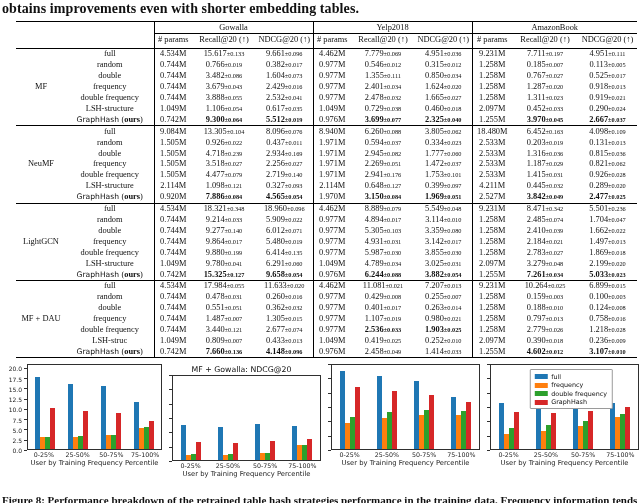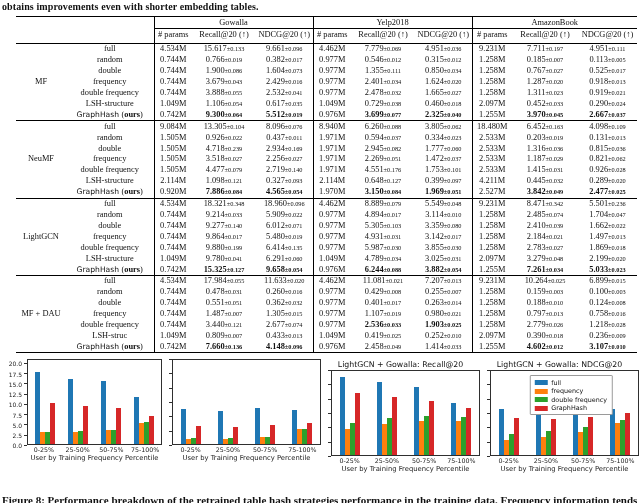--- a/index.html
+++ b/index.html
@@ -1,19 +1,19 @@
 <!DOCTYPE html>
 <html><head>
 <meta charset="utf-8">
 <style>
   * { margin:0; padding:0; box-sizing:border-box; }
   html,body { width:640px; height:503px; overflow:hidden; background:#ffffff;
               font-family:"Liberation Serif", serif; color:#111; position:relative; }
 
-  .top-caption { font-weight:bold; font-size:10px; padding:1px 0 0 2px; letter-spacing:0.1px; }
+  .top-caption { font-weight:bold; font-size:14px; padding:1px 0 0 2px; letter-spacing:0.1px; }
 
   
   table.results { border-collapse:collapse; table-layout:fixed; margin:4px 0 0 16px; }
   table.results th, table.results td { font-size:8.4px; line-height:1.18; padding:0.5px 1px;
     text-align:center; vertical-align:middle; white-space:nowrap; overflow:hidden; }
   table.results { border-top:1.4px solid #000; border-bottom:1.4px solid #000; }
   th.dsname { font-size:8.6px; font-weight:normal; border-bottom:0.8px solid #000; padding:1.5px 0; }
   thead tr.colhead th { font-weight:normal; border-bottom:0.9px solid #000; padding:1.5px 0 2.5px 0; }
   tbody.grp { border-bottom:0.9px solid #000; }
   tbody.grp:last-child { border-bottom:none; }
@@ -114,21 +114,21 @@
         <td class="sep">0.977M</td>
         <td><span class="mean">0.546</span><span class="pm">±0.012</span></td>
         <td><span class="mean">0.315</span><span class="pm">±0.012</span></td>
         <td class="sep">1.258M</td>
         <td><span class="mean">0.185</span><span class="pm">±0.007</span></td>
         <td><span class="mean">0.113</span><span class="pm">±0.005</span></td>
       </tr>
       <tr>
         <td class="method">double</td>
         <td class="sep">0.744M</td>
-        <td><span class="mean">1.900</span><span class="pm">±0.086</span></td>
+        <td><span class="mean">3.482</span><span class="pm">±0.086</span></td>
         <td><span class="mean">1.604</span><span class="pm">±0.073</span></td>
         <td class="sep">0.977M</td>
         <td><span class="mean">1.355</span><span class="pm">±0.111</span></td>
         <td><span class="mean">0.850</span><span class="pm">±0.034</span></td>
         <td class="sep">1.258M</td>
         <td><span class="mean">0.767</span><span class="pm">±0.027</span></td>
         <td><span class="mean">0.525</span><span class="pm">±0.017</span></td>
       </tr>
       <tr>
         <td class="method">frequency</td>
@@ -228,21 +228,21 @@
         <td class="sep">2.533M</td>
         <td><span class="mean">1.187</span><span class="pm">±0.029</span></td>
         <td><span class="mean">0.821</span><span class="pm">±0.062</span></td>
       </tr>
       <tr>
         <td class="method">double frequency</td>
         <td class="sep">1.505M</td>
         <td><span class="mean">4.477</span><span class="pm">±0.079</span></td>
         <td><span class="mean">2.719</span><span class="pm">±0.140</span></td>
         <td class="sep">1.971M</td>
-        <td><span class="mean">4.551</span><span class="pm">±0.176</span></td>
+        <td><span class="mean">2.941</span><span class="pm">±0.176</span></td>
         <td><span class="mean">1.753</span><span class="pm">±0.101</span></td>
         <td class="sep">2.533M</td>
         <td><span class="mean u">1.415</span><span class="pm">±0.031</span></td>
         <td><span class="mean u">0.926</span><span class="pm">±0.028</span></td>
       </tr>
       <tr>
         <td class="method">LSH-structure</td>
         <td class="sep">2.114M</td>
         <td><span class="mean">1.098</span><span class="pm">±0.121</span></td>
         <td><span class="mean">0.327</span><span class="pm">±0.093</span></td>
@@ -494,20 +494,21 @@
       </div>
       <div class="xticks" style="margin-left: 24px;">
         <span>0-25%</span>
         <span>25-50%</span>
         <span>50-75%</span>
         <span>75-100%</span>
       </div>
       <div class="cxlabel" style="margin-left: 24px;">User by Training Frequency Percentile</div>
     </div>
     <div class="chart">
+      <div class="ctitle">MF + Gowalla: NDCG@20</div>
       <div class="cbody">
         <div class="gutter" style="width: 10px;">
           <div class="ytickmark" style="bottom: calc(0% - 0.5px);"></div>
           <div class="ytickmark" style="bottom: calc(16.6667% - 0.5px);"></div>
           <div class="ytickmark" style="bottom: calc(33.3333% - 0.5px);"></div>
           <div class="ytickmark" style="bottom: calc(50% - 0.5px);"></div>
           <div class="ytickmark" style="bottom: calc(66.6667% - 0.5px);"></div>
           <div class="ytickmark" style="bottom: calc(83.3333% - 0.5px);"></div>
           <div class="ytickmark" style="bottom: calc(100% - 0.5px);"></div>
         </div>
@@ -540,21 +541,20 @@
       </div>
       <div class="xticks" style="margin-left: 10px;">
         <span>0-25%</span>
         <span>25-50%</span>
         <span>50-75%</span>
         <span>75-100%</span>
       </div>
       <div class="cxlabel" style="margin-left: 10px;">User by Training Frequency Percentile</div>
     </div>
     <div class="chart">
-      <div class="ctitle">LightGCN + Gowalla: Recall@20</div>
       <div class="cbody">
         <div class="gutter" style="width: 10px;">
           <div class="ytickmark" style="bottom: calc(0% - 0.5px);"></div>
           <div class="ytickmark" style="bottom: calc(16.6667% - 0.5px);"></div>
           <div class="ytickmark" style="bottom: calc(33.3333% - 0.5px);"></div>
           <div class="ytickmark" style="bottom: calc(50% - 0.5px);"></div>
           <div class="ytickmark" style="bottom: calc(66.6667% - 0.5px);"></div>
           <div class="ytickmark" style="bottom: calc(83.3333% - 0.5px);"></div>
           <div class="ytickmark" style="bottom: calc(100% - 0.5px);"></div>
         </div>
@@ -587,21 +587,20 @@
       </div>
       <div class="xticks" style="margin-left: 10px;">
         <span>0-25%</span>
         <span>25-50%</span>
         <span>50-75%</span>
         <span>75-100%</span>
       </div>
       <div class="cxlabel" style="margin-left: 10px;">User by Training Frequency Percentile</div>
     </div>
     <div class="chart">
-      <div class="ctitle">LightGCN + Gowalla: NDCG@20</div>
       <div class="cbody">
         <div class="gutter" style="width: 10px;">
           <div class="ytickmark" style="bottom: calc(0% - 0.5px);"></div>
           <div class="ytickmark" style="bottom: calc(16.6667% - 0.5px);"></div>
           <div class="ytickmark" style="bottom: calc(33.3333% - 0.5px);"></div>
           <div class="ytickmark" style="bottom: calc(50% - 0.5px);"></div>
           <div class="ytickmark" style="bottom: calc(66.6667% - 0.5px);"></div>
           <div class="ytickmark" style="bottom: calc(83.3333% - 0.5px);"></div>
           <div class="ytickmark" style="bottom: calc(100% - 0.5px);"></div>
         </div>

